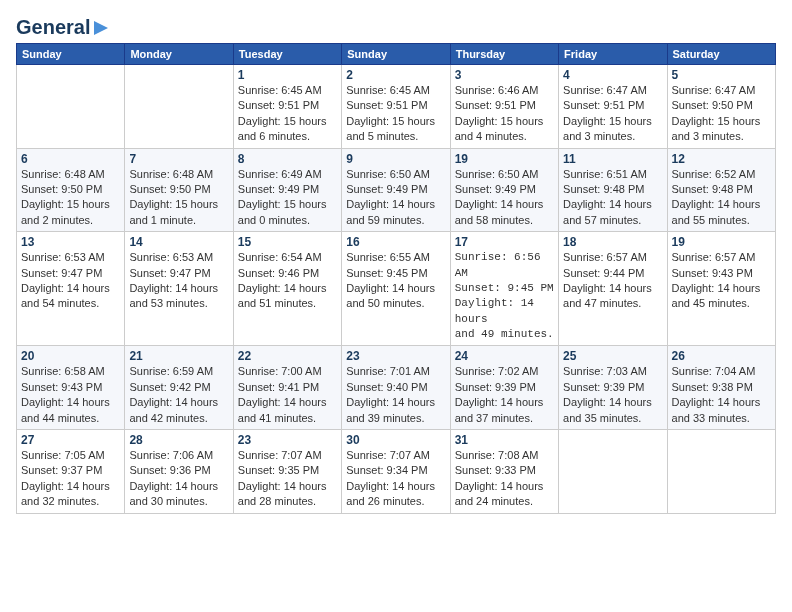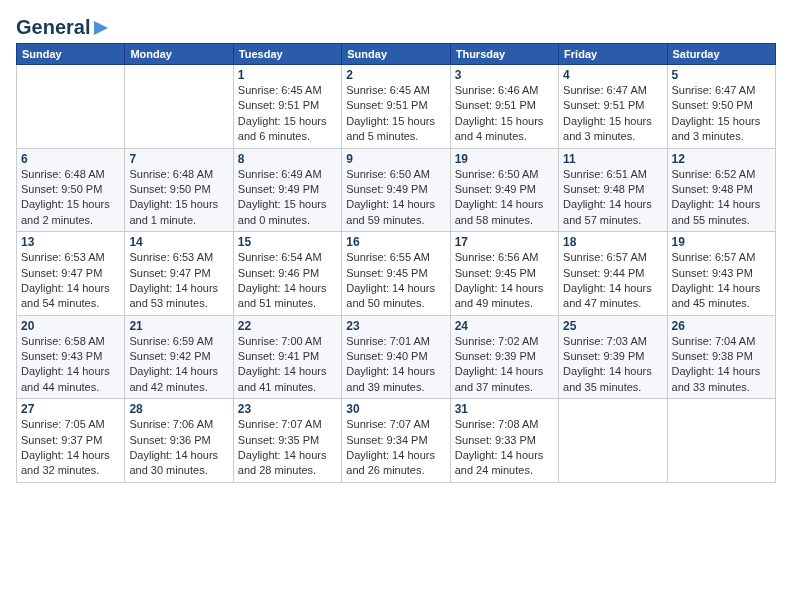--- a/index.html
+++ b/index.html
@@ -226,21 +226,21 @@
           </td>
           <td>
             <span class="day-num">16</span>
             <div class="day-info" style="white-space: pre-line;">Sunrise: 6:55 AM
 Sunset: 9:45 PM
 Daylight: 14 hours
 and 50 minutes.</div>
           </td>
           <td>
             <span class="day-num">17</span>
-            <div class="day-info" style="white-space: pre-line;">Sunrise: 6:56 AM
+            <div class="day-info" style="white-space: pre-line; font-family: Liberation Mono, monospace;">Sunrise: 6:56 AM
 Sunset: 9:45 PM
 Daylight: 14 hours
 and 49 minutes.</div>
           </td>
           <td>
             <span class="day-num">18</span>
             <div class="day-info" style="white-space: pre-line;">Sunrise: 6:57 AM
 Sunset: 9:44 PM
 Daylight: 14 hours
 and 47 minutes.</div>

